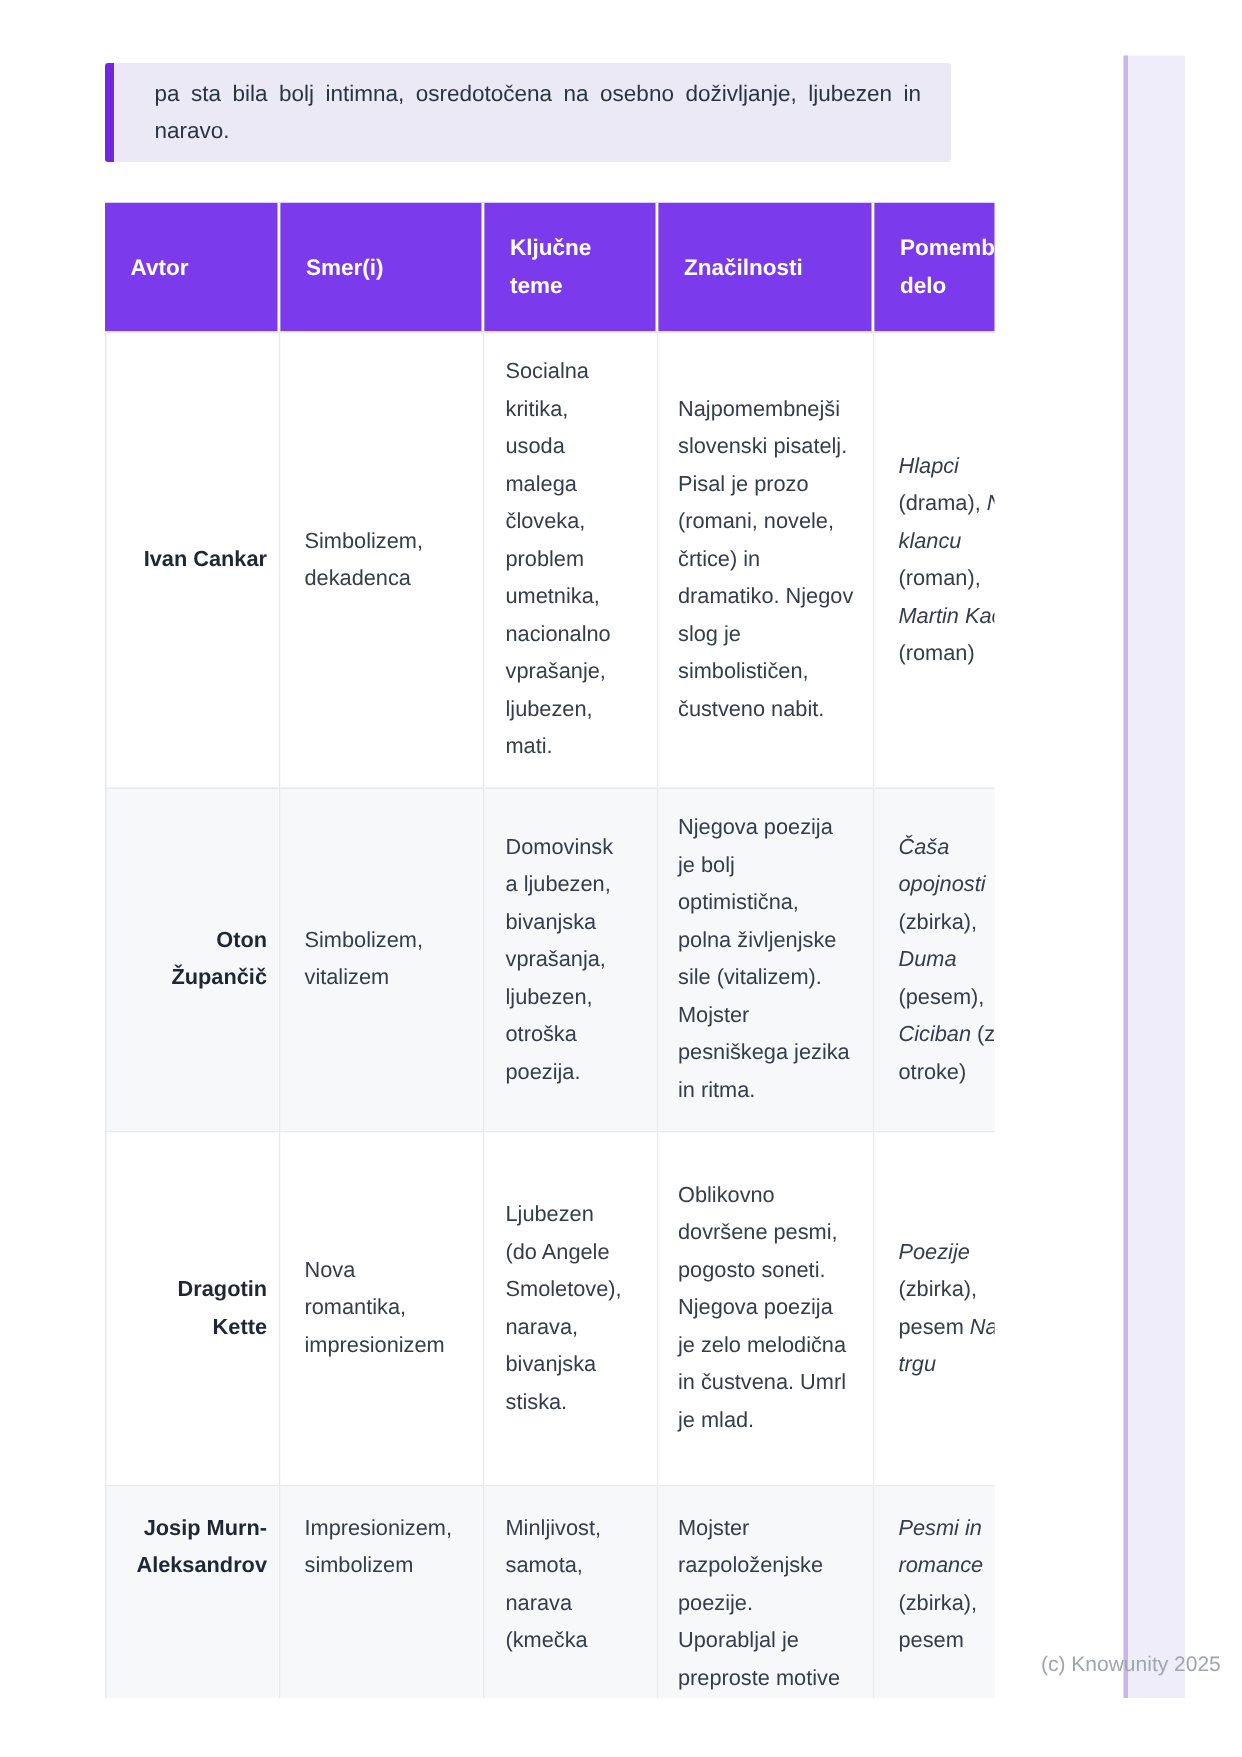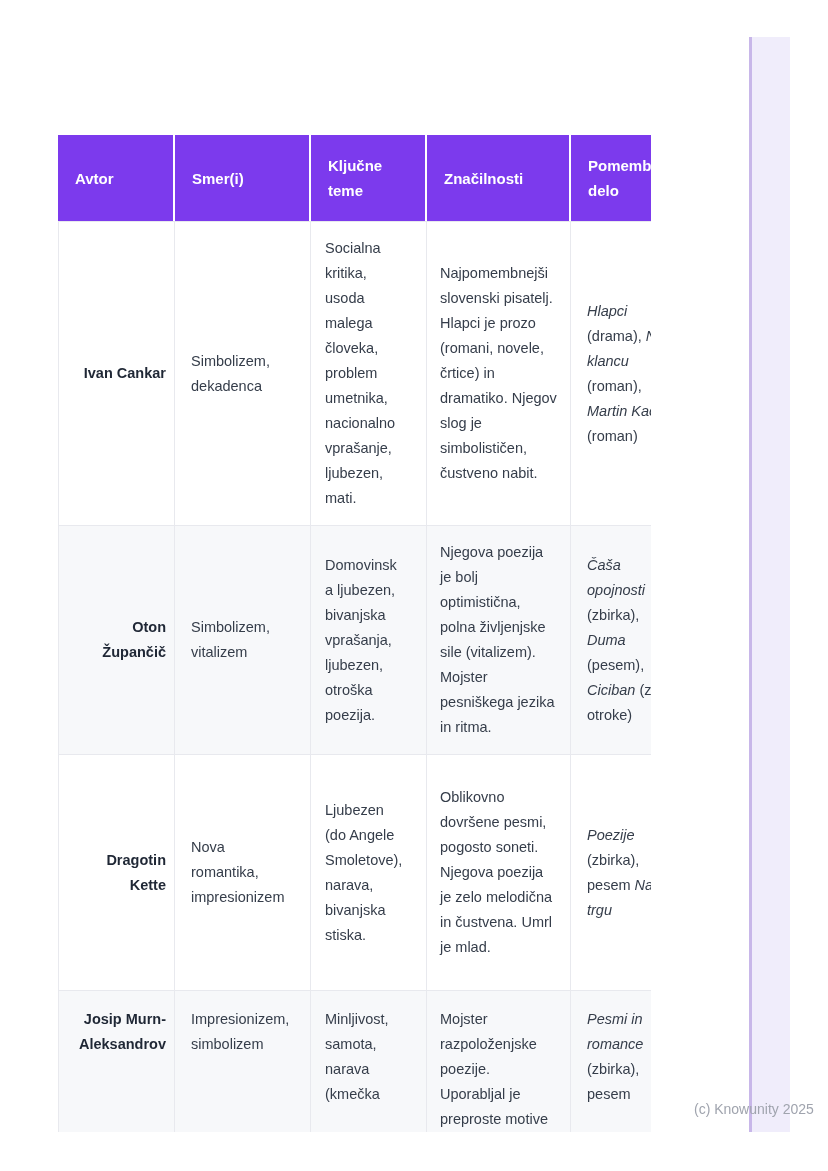--- a/index.html
+++ b/index.html
@@ -10,21 +10,21 @@
   }
   
   .callout {
     position:absolute; left:70px; top:42px; width:564px; box-sizing:border-box;
     background:#ece9f7; border-left:6px solid #7226e0; border-radius:2px;
     padding:8px 20px 8px 27px; font-size:15px; line-height:25px;
     text-align:justify; color:#2b3342; min-height:66px;
   }
   
   .tablewrap {
-    position:absolute; left:58px; top:135px; width:593px; height:997px;
+    position:absolute; left:70px; top:135px; width:593px; height:997px;
     overflow:hidden;
   }
   table { width:629px; table-layout:fixed; border-collapse:separate; border-spacing:0; }
   th {
     height:86px; background:#7c3aed; color:#ffffff; font-size:15px; font-weight:700;
     text-align:left; vertical-align:middle; line-height:25px;
     padding:0 10px 0 17px; border-right:2px solid #ffffff; box-sizing:border-box;
   }
   th:last-child { border-right:0; }
   td {
@@ -54,20 +54,23 @@
   .copyright {
     position:absolute; left:694px; top:1101px; font-size:14px; color:#a0a4ae;
     z-index:5; white-space:nowrap;
   }
 </style>
 </head>
 <body>
 
 <div class="page">
 
+  <div class="callout">
+    <span>pa sta bila bolj intimna, osredotočena na osebno doživljanje, ljubezen in naravo.</span>
+  </div>
 
   <div class="tablewrap">
     <table>
       <colgroup>
         <col style="width:117px">
           <col style="width:136px">
           <col style="width:116px">
           <col style="width:144px">
           <col style="width:116px">
       </colgroup>
@@ -78,21 +81,21 @@
           <th>Ključne teme</th>
           <th>Značilnosti</th>
           <th>Pomembno delo</th>
         </tr>
       </thead>
       <tbody>
         <tr class="r1">
           <td class="c-author">Ivan Cankar</td>
           <td class="c-smer">Simbolizem, dekadenca</td>
           <td class="c-teme">Socialna kritika, usoda malega človeka, problem umetnika, nacionalno vprašanje, ljubezen, mati.</td>
-          <td class="c-znac">Najpomembnejši slovenski pisatelj. Hlapci je prozo (romani, novele, črtice) in dramatiko. Njegov slog je simbolističen, čustveno nabit.</td>
+          <td class="c-znac">Najpomembnejši slovenski pisatelj. Pisal je prozo (romani, novele, črtice) in dramatiko. Njegov slog je simbolističen, čustveno nabit.</td>
           <td class="c-delo"><i>Hlapci</i><span> (drama), </span><i>Na klancu</i><span> (roman), </span><i>Martin Kačur</i><span> (roman)</span></td>
         </tr>
         <tr class="r2 alt">
           <td class="c-author">Oton Župančič</td>
           <td class="c-smer">Simbolizem, vitalizem</td>
           <td class="c-teme">Domovinska ljubezen, bivanjska vprašanja, ljubezen, otroška poezija.</td>
           <td class="c-znac">Njegova poezija je bolj optimistična, polna življenjske sile (vitalizem). Mojster pesniškega jezika in ritma.</td>
           <td class="c-delo"><i>Čaša opojnosti</i><span> (zbirka), </span><i>Duma</i><span> (pesem), </span><i>Ciciban</i><span> (za otroke)</span></td>
         </tr>
         <tr class="r3">

